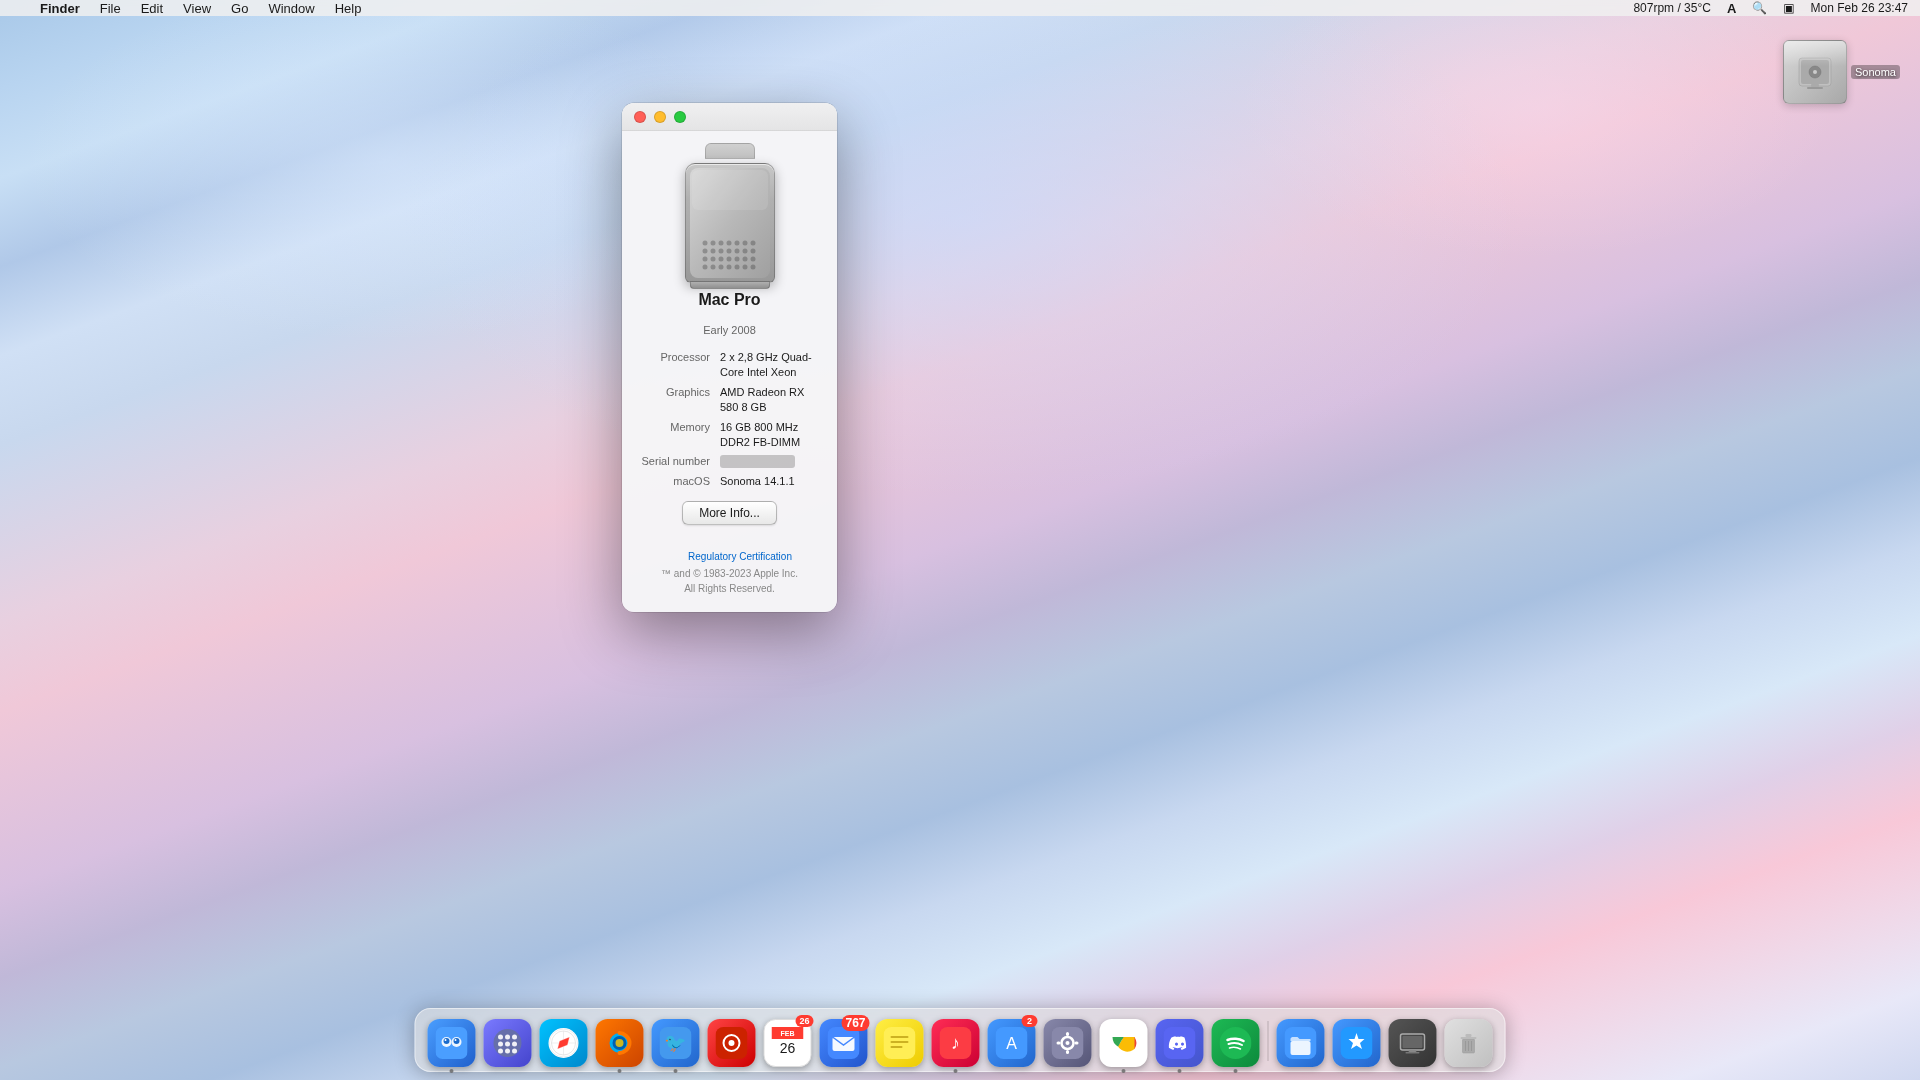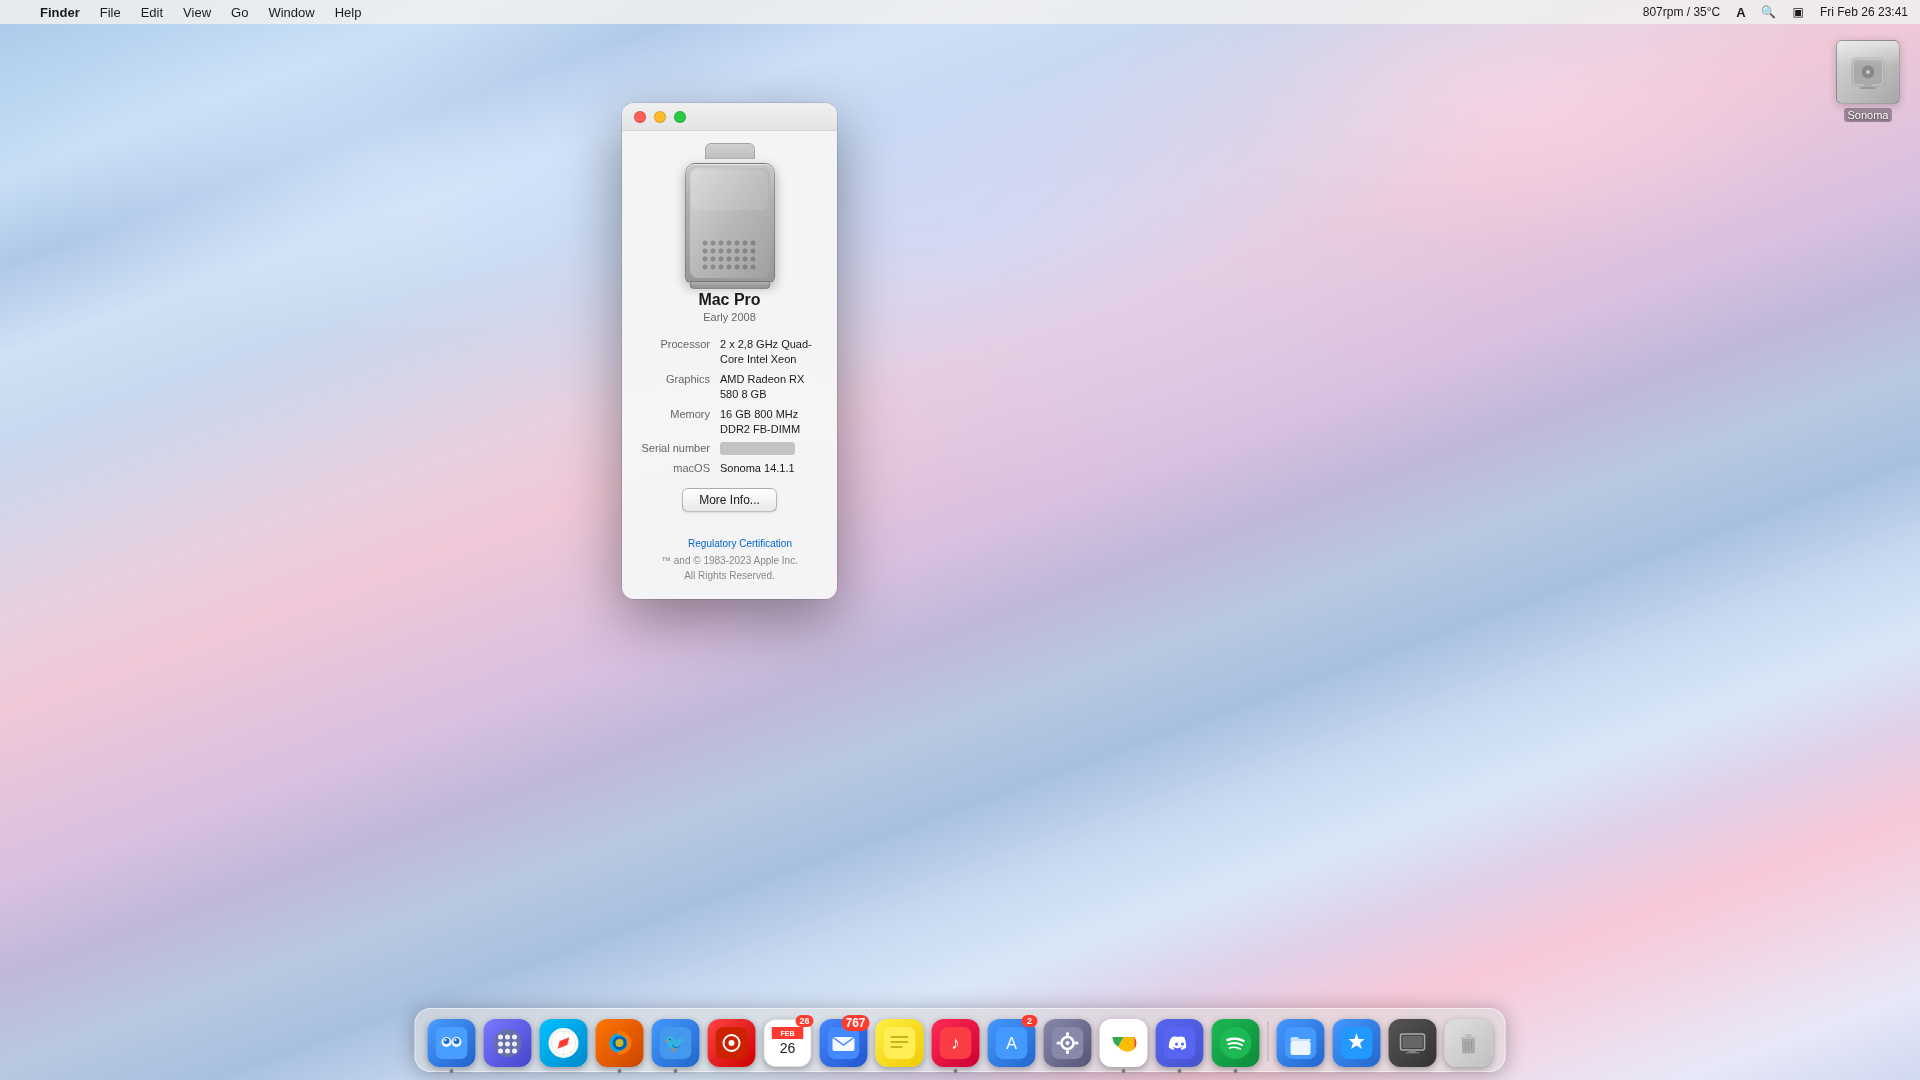--- a/index.html
+++ b/index.html
@@ -51,21 +51,21 @@
         radial-gradient(ellipse 600px 300px at 20% 15%, rgba(220,235,255,0.5) 0%, transparent 60%),
         radial-gradient(ellipse 500px 250px at 80% 10%, rgba(255,220,240,0.4) 0%, transparent 60%);
     }
 
     
     .menubar {
       position: absolute;
       top: 0;
       left: 0;
       right: 0;
-      height: 24px;
+      height: 16px;
       background: rgba(240,240,240,0.85);
       backdrop-filter: blur(20px);
       -webkit-backdrop-filter: blur(20px);
       display: flex;
       align-items: center;
       padding: 0 8px;
       z-index: 1000;
       font-size: 13px;
       color: #1a1a1a;
     }
@@ -107,21 +107,21 @@
       cursor: default;
       white-space: nowrap;
     }
 
     
     .desktop-icon {
       position: absolute;
       top: 36px;
       right: 16px;
       display: flex;
-      flex-direction: column;
+      flex-direction: row;
       align-items: center;
       gap: 4px;
       cursor: pointer;
       padding: 4px;
       border-radius: 8px;
     }
 
     .disk-icon {
       width: 64px;
       height: 64px;
@@ -244,21 +244,21 @@
       background: linear-gradient(180deg, #d0d0d0, #c0c0c0);
       border-radius: 6px 6px 0 0;
       border: 1px solid rgba(0,0,0,0.15);
     }
 
     .model-name {
       font-size: 16px;
       font-weight: 600;
       color: #1a1a1a;
       text-align: left;
-      margin-bottom: 2px;
+      margin-bottom: 15px;
     }
 
     .model-year {
       font-size: 11px;
       color: #666;
       text-align: center;
       margin-bottom: 12px;
     }
 
     .specs-table {
@@ -436,21 +436,21 @@
       <span class="menubar-item">View</span>
       <span class="menubar-item">Go</span>
       <span class="menubar-item">Window</span>
       <span class="menubar-item">Help</span>
     </div>
     <div class="menubar-right">
       <span class="menubar-right-item">807rpm / 35°C</span>
       <span class="menubar-right-item" style="font-weight:bold;font-size:13px;">A</span>
       <span class="menubar-right-item">🔍</span>
       <span class="menubar-right-item">▣</span>
-      <span class="menubar-right-item">Fri Feb 26  23:41</span>
+      <span class="menubar-right-item">Mon Feb 26  23:47</span>
     </div>
   </div>
 
   <div class="desktop-icon">
     <div class="disk-icon">
       <svg width="40" height="40" viewBox="0 0 40 40">
         <rect x="4" y="6" width="32" height="28" rx="3" fill="#c0c0c0" stroke="#999" stroke-width="0.5"></rect>
         <rect x="6" y="8" width="28" height="24" rx="2" fill="#aaa"></rect>
         <circle cx="20" cy="20" r="6" fill="#888" stroke="#777" stroke-width="0.5"></circle>
         <circle cx="20" cy="20" r="2" fill="#ccc"></circle>

